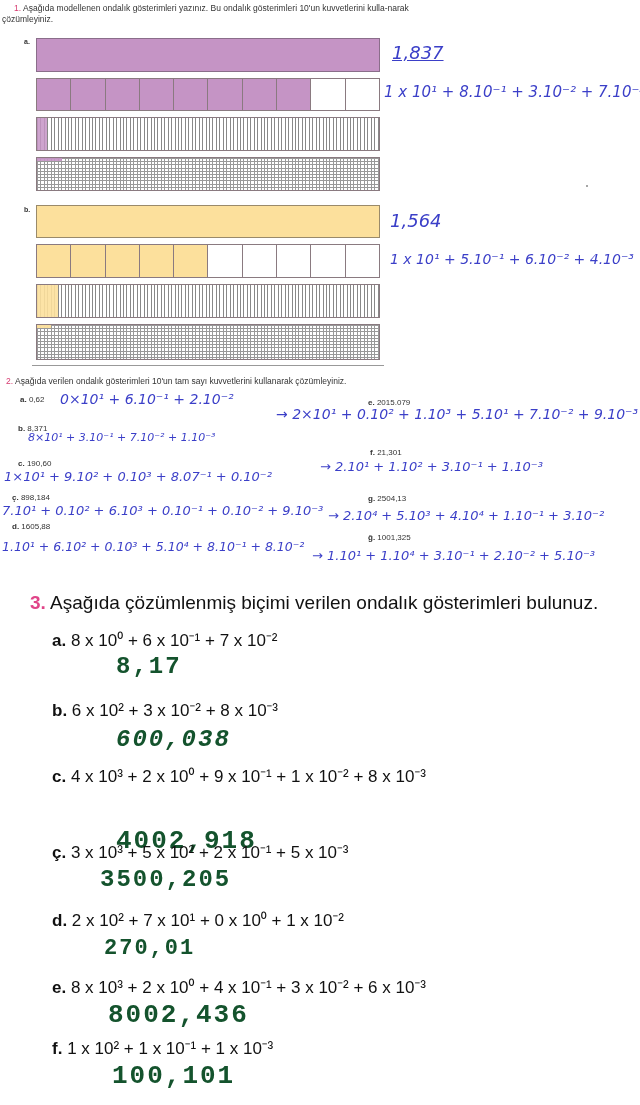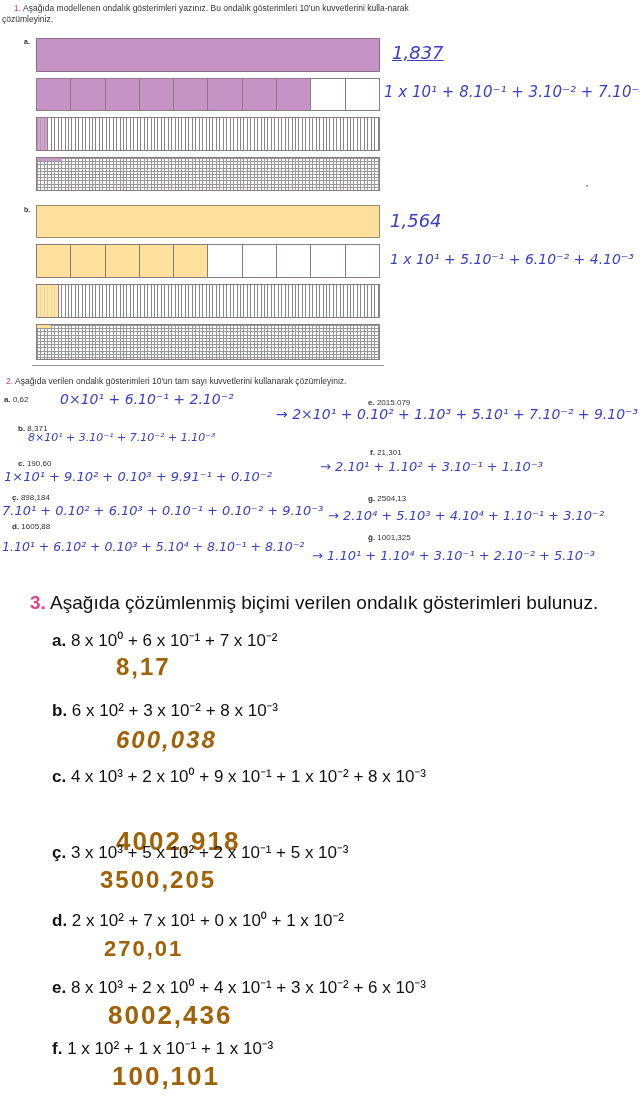--- a/index.html
+++ b/index.html
@@ -22,21 +22,21 @@
 
   .hundredths { background-image: repeating-linear-gradient(to right, #888 0, #888 1px, transparent 1px, transparent 3.44px); }
   .thousandths {
     background-image:
       repeating-linear-gradient(to right, #999 0, #999 1px, transparent 1px, transparent 3.44px),
       repeating-linear-gradient(to bottom, #999 0, #999 1px, transparent 1px, transparent 3.2px);
   }
   .fill { position: absolute; left: 0; top: 0; }
 
   .hw { font-family: "DejaVu Sans", sans-serif; color: #3b3fc8; font-style: italic; position: absolute; white-space: nowrap; }
-  .hw-big { font-family: Liberation Sans, sans-serif; color: #a16207; position: absolute; white-space: nowrap; font-weight: bold; letter-spacing: 2px; }
+  .hw-big { font-family: Liberation Mono, monospace; color: #14532d; position: absolute; white-space: nowrap; font-weight: bold; letter-spacing: 2px; }
 
   .q2-title { left: 6px; top: 376px; font-size: 8.5px; color: #333; }
   .q2-item { font-size: 8px; color: #333; position: absolute; }
   .q2-item b { font-weight: bold; }
 
   .q3-title { left: 30px; top: 592px; font-size: 19px; color: #111; }
   .q3-title .qnum { color: #e04488; font-weight: bold; }
   .q3-item { position: absolute; left: 52px; font-size: 17px; color: #111; white-space: nowrap; }
   .q3-item b { font-weight: bold; }
   .separator { position: absolute; left: 32px; top: 365px; width: 352px; height: 1px; background: #999; }
@@ -96,28 +96,28 @@
 </div>
 <div class="separator"></div>
 <span class="hw" style="left:390px;top:210px;font-size:18px;">1,564</span>
 <span class="hw" style="left:390px;top:251px;font-size:14px;">1 x 10¹ + 5.10⁻¹ + 6.10⁻² + 4.10⁻³</span>
 
 <div class="abs q2-title">
   <span class="qnum">2.</span>
   <span>Aşağıda verilen ondalık gösterimleri 10'un tam sayı kuvvetlerini kullanarak çözümleyiniz.</span>
 </div>
 
-<div class="q2-item" style="left:4px;top:395px;"><b>a.</b> <span>0,62</span></div>
+<div class="q2-item" style="left:20px;top:395px;"><b>a.</b> <span>0,62</span></div>
 <span class="hw" style="left:60px;top:391px;font-size:14px;">0×10¹ + 6.10⁻¹ + 2.10⁻²</span>
 
 <div class="q2-item" style="left:18px;top:424px;"><b>b.</b> <span>8,371</span></div>
 <span class="hw" style="left:28px;top:431px;font-size:11px;">8×10¹ + 3.10⁻¹ + 7.10⁻² + 1.10⁻³</span>
 
 <div class="q2-item" style="left:18px;top:459px;"><b>c.</b> <span>190,60</span></div>
-<span class="hw" style="left:4px;top:469px;font-size:13px;">1×10¹ + 9.10² + 0.10³ + 9.91⁻¹ + 0.10⁻²</span>
+<span class="hw" style="left:4px;top:469px;font-size:13px;">1×10¹ + 9.10² + 0.10³ + 8.07⁻¹ + 0.10⁻²</span>
 
 <div class="q2-item" style="left:12px;top:493px;"><b>ç.</b> <span>898,184</span></div>
 <span class="hw" style="left:2px;top:503px;font-size:13px;">7.10¹ + 0.10² + 6.10³ + 0.10⁻¹ + 0.10⁻² + 9.10⁻³</span>
 
 <div class="q2-item" style="left:12px;top:522px;"><b>d.</b> <span>1605,88</span></div>
 <span class="hw" style="left:2px;top:539px;font-size:12.5px;">1.10¹ + 6.10² + 0.10³ + 5.10⁴ + 8.10⁻¹ + 8.10⁻²</span>
 
 <div class="q2-item" style="left:368px;top:398px;"><b>e.</b> <span>2015.079</span></div>
 <span class="hw" style="left:276px;top:406px;font-size:14px;">→ 2×10¹ + 0.10² + 1.10³ + 5.10¹ + 7.10⁻² + 9.10⁻³</span>
 

